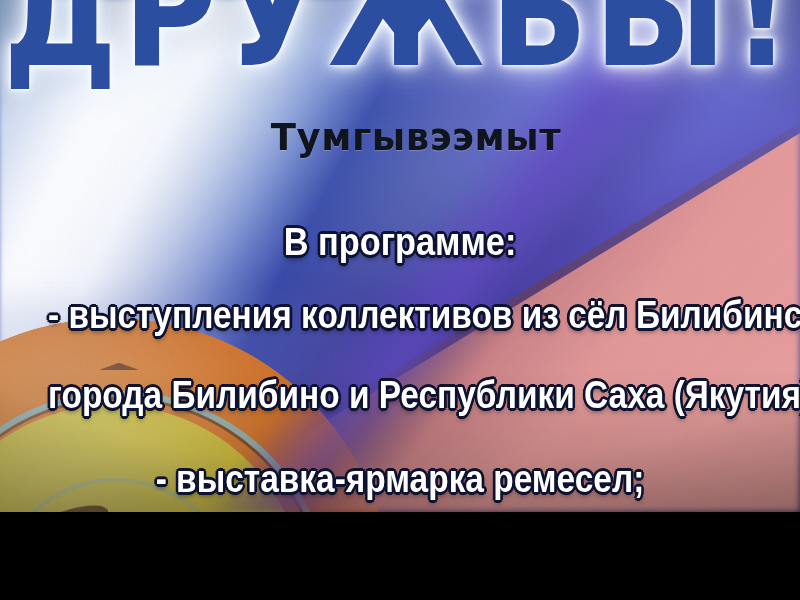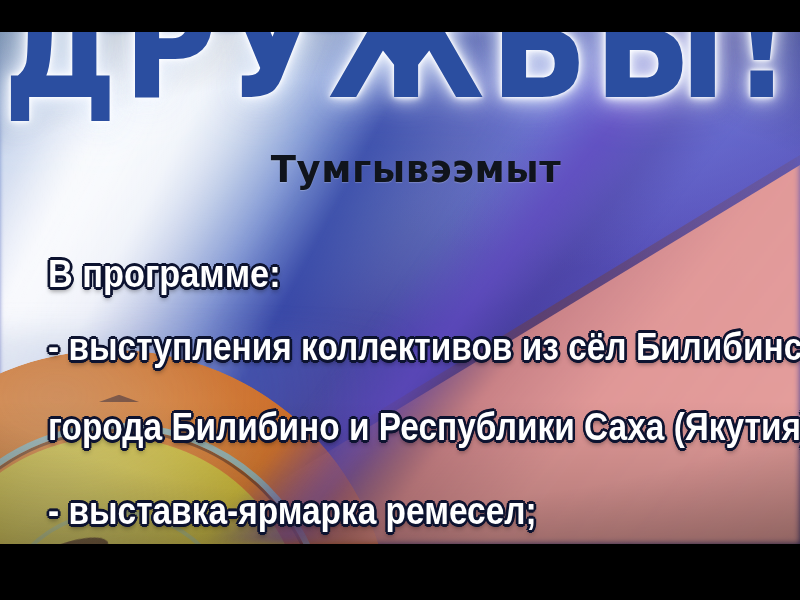--- a/index.html
+++ b/index.html
@@ -8,21 +8,20 @@
     padding: 0;
     background: #000;
   }
   #poster {
     position: relative;
     width: 800px;
     height: 512px;
     overflow: hidden;
     font-family: "Liberation Sans", sans-serif;
     background: #2b2f7a;
-    margin-top: 32px;
   }
 
   
   .bg-layer { position: absolute; inset: 0; }
 
   
   .bg-base {
     background:
       radial-gradient(ellipse 70% 55% at 78% 12%, #6f72d8 0%, rgba(111,114,216,0) 62%),
       radial-gradient(ellipse 60% 60% at 95% 45%, #5b52bd 0%, rgba(91,82,189,0) 65%),
@@ -236,20 +235,21 @@
   }
   .subtitle .l1 { display: block; padding-left: 32px; }
   .subtitle .l2 { display: block; }
 
   
   .program {
     position: absolute;
     top: 216px;
     left: 0;
     width: 100%;
+    text-align: center;
   }
   .ptxt {
     display: block;
     font-family: "Liberation Sans Narrow", "Liberation Sans", sans-serif;
     font-weight: 700;
     color: #ffffff;
     white-space: nowrap;
     transform: scaleX(0.88);
     -webkit-text-stroke: 1px #0d1330;
     paint-order: stroke fill;

